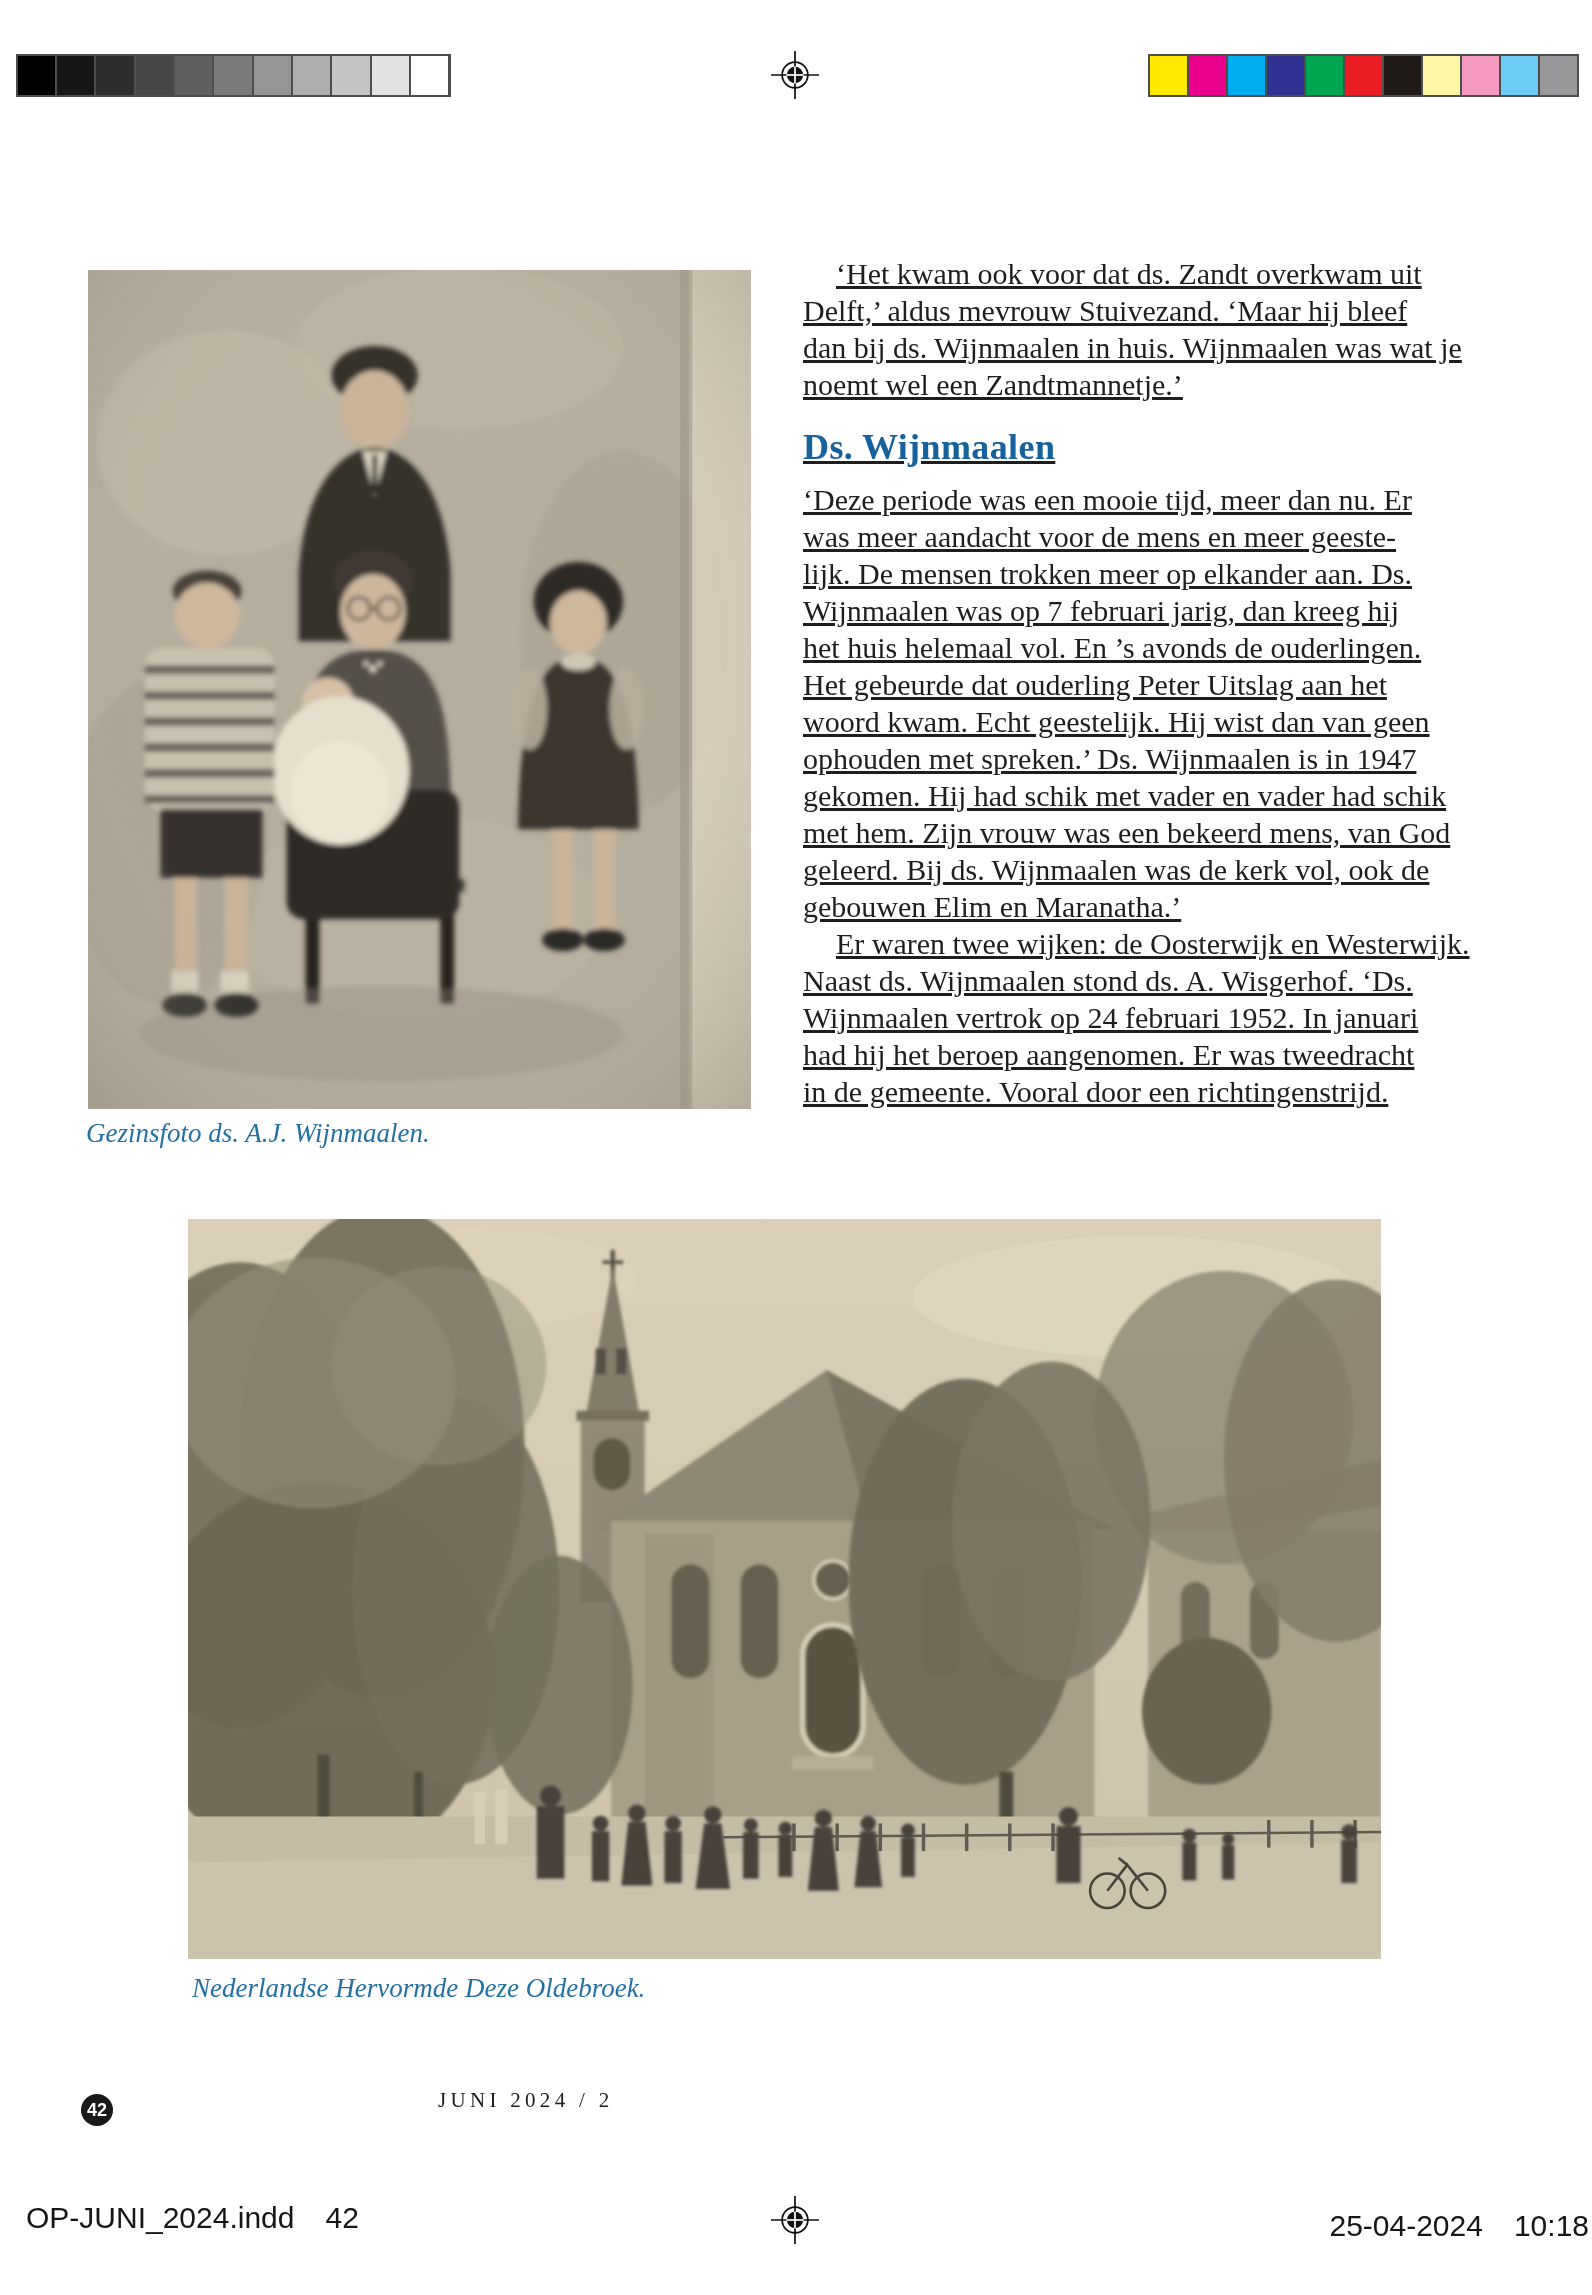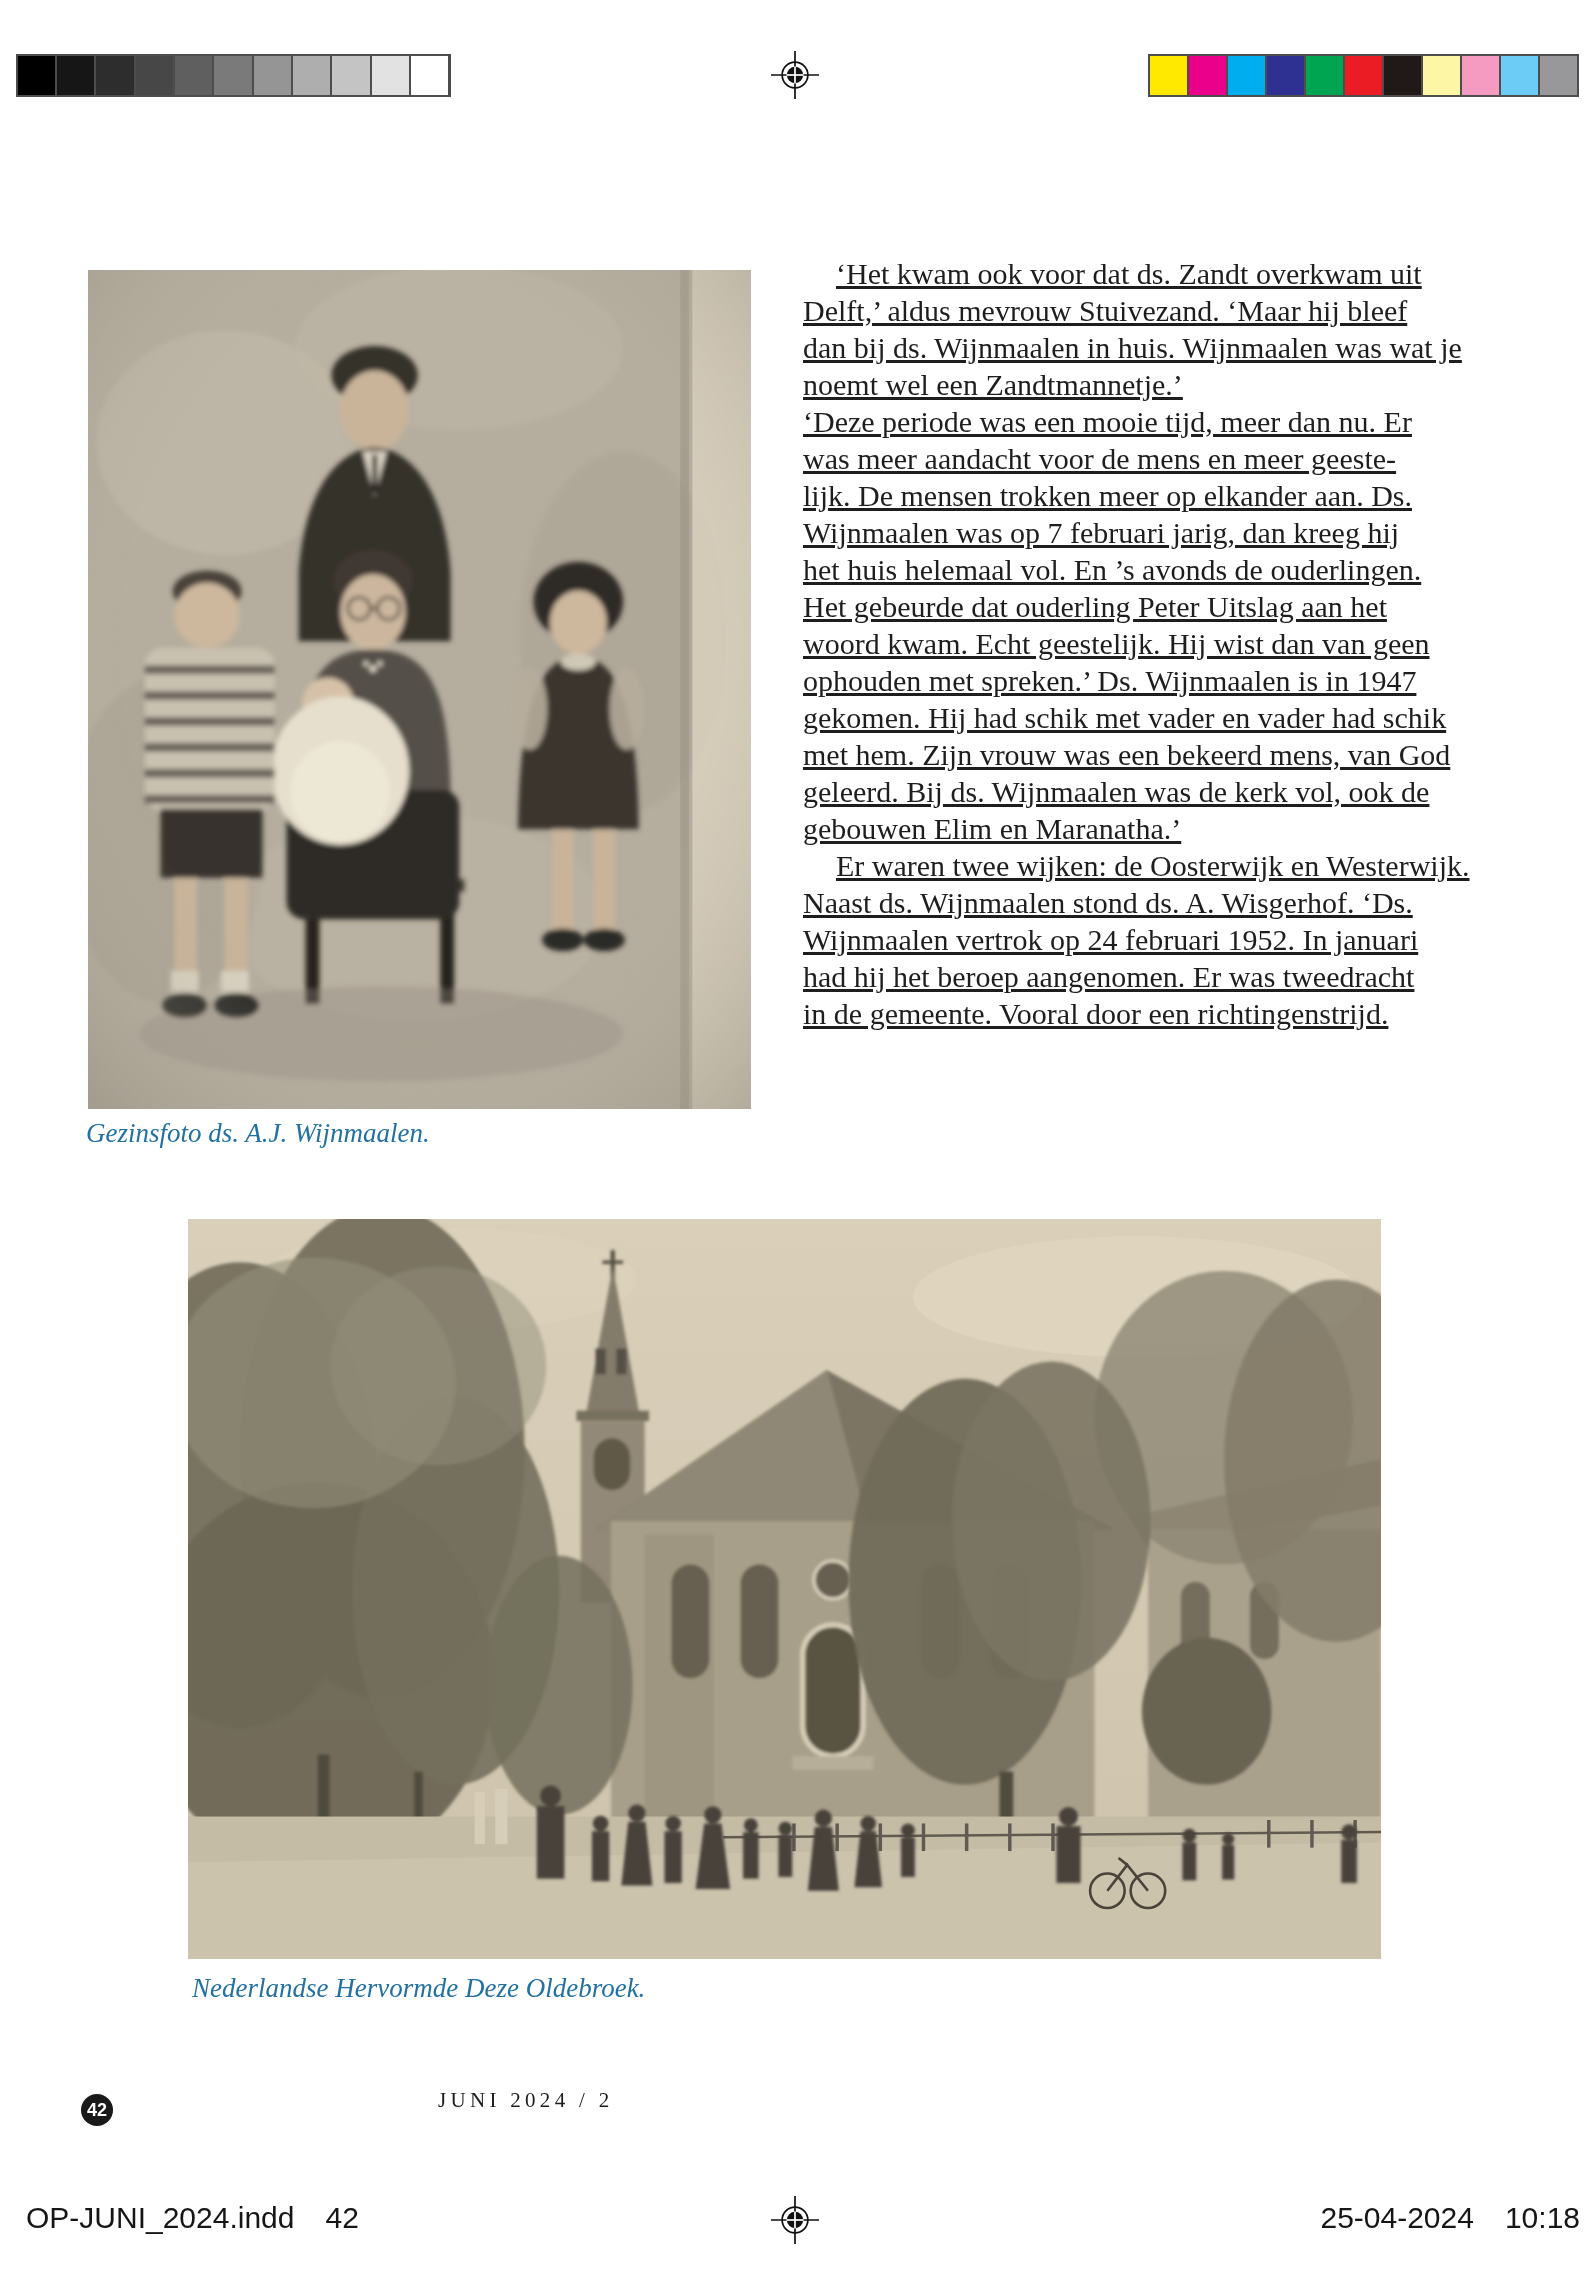--- a/index.html
+++ b/index.html
@@ -53,21 +53,21 @@
   .issue-line{
     position:absolute;left:438px;top:2088px;font-size:21px;letter-spacing:4.3px;
     color:#1d1d1d;white-space:nowrap;
   }
   
   .slug{
     position:absolute;top:2201px;font-family:"Liberation Sans",sans-serif;
     font-size:30px;color:#161616;white-space:nowrap;
   }
   #slug-left{left:26px;}
-  #slug-right{right:12px;}
+  #slug-right{right:3px;margin-top:8px;}
   .slug .gap{display:inline-block;width:31px;}
 </style>
 </head>
 <body>
 
 <div class="page">
 
   <div id="graybar" class="calbar">
       <div class="swatch" style="background: rgb(0, 0, 0);"></div>
       <div class="swatch" style="background: rgb(22, 22, 22);"></div>
@@ -184,20 +184,21 @@
     </svg>
   </div>
 
   <div id="caption-family" class="caption">Gezinsfoto ds. A.J. Wijnmaalen.</div>
 
   <div class="article">
     <p class="indent">‘Het kwam ook voor dat ds. Zandt overkwam uit
 Delft,’ aldus mevrouw Stuivezand. ‘Maar hij bleef
 dan bij ds. Wijnmaalen in huis. Wijnmaalen was wat je
 noemt wel een Zandtmannetje.’</p>
+    <h2>Ds. Wijnmaalen</h2>
     <p>‘Deze periode was een mooie tijd, meer dan nu. Er
 was meer aandacht voor de mens en meer geeste-
 lijk. De mensen trokken meer op elkander aan. Ds.
 Wijnmaalen was op 7 februari jarig, dan kreeg hij
 het huis helemaal vol. En ’s avonds de ouderlingen.
 Het gebeurde dat ouderling Peter Uitslag aan het
 woord kwam. Echt geestelijk. Hij wist dan van geen
 ophouden met spreken.’ Ds. Wijnmaalen is in 1947
 gekomen. Hij had schik met vader en vader had schik
 met hem. Zijn vrouw was een bekeerd mens, van God

